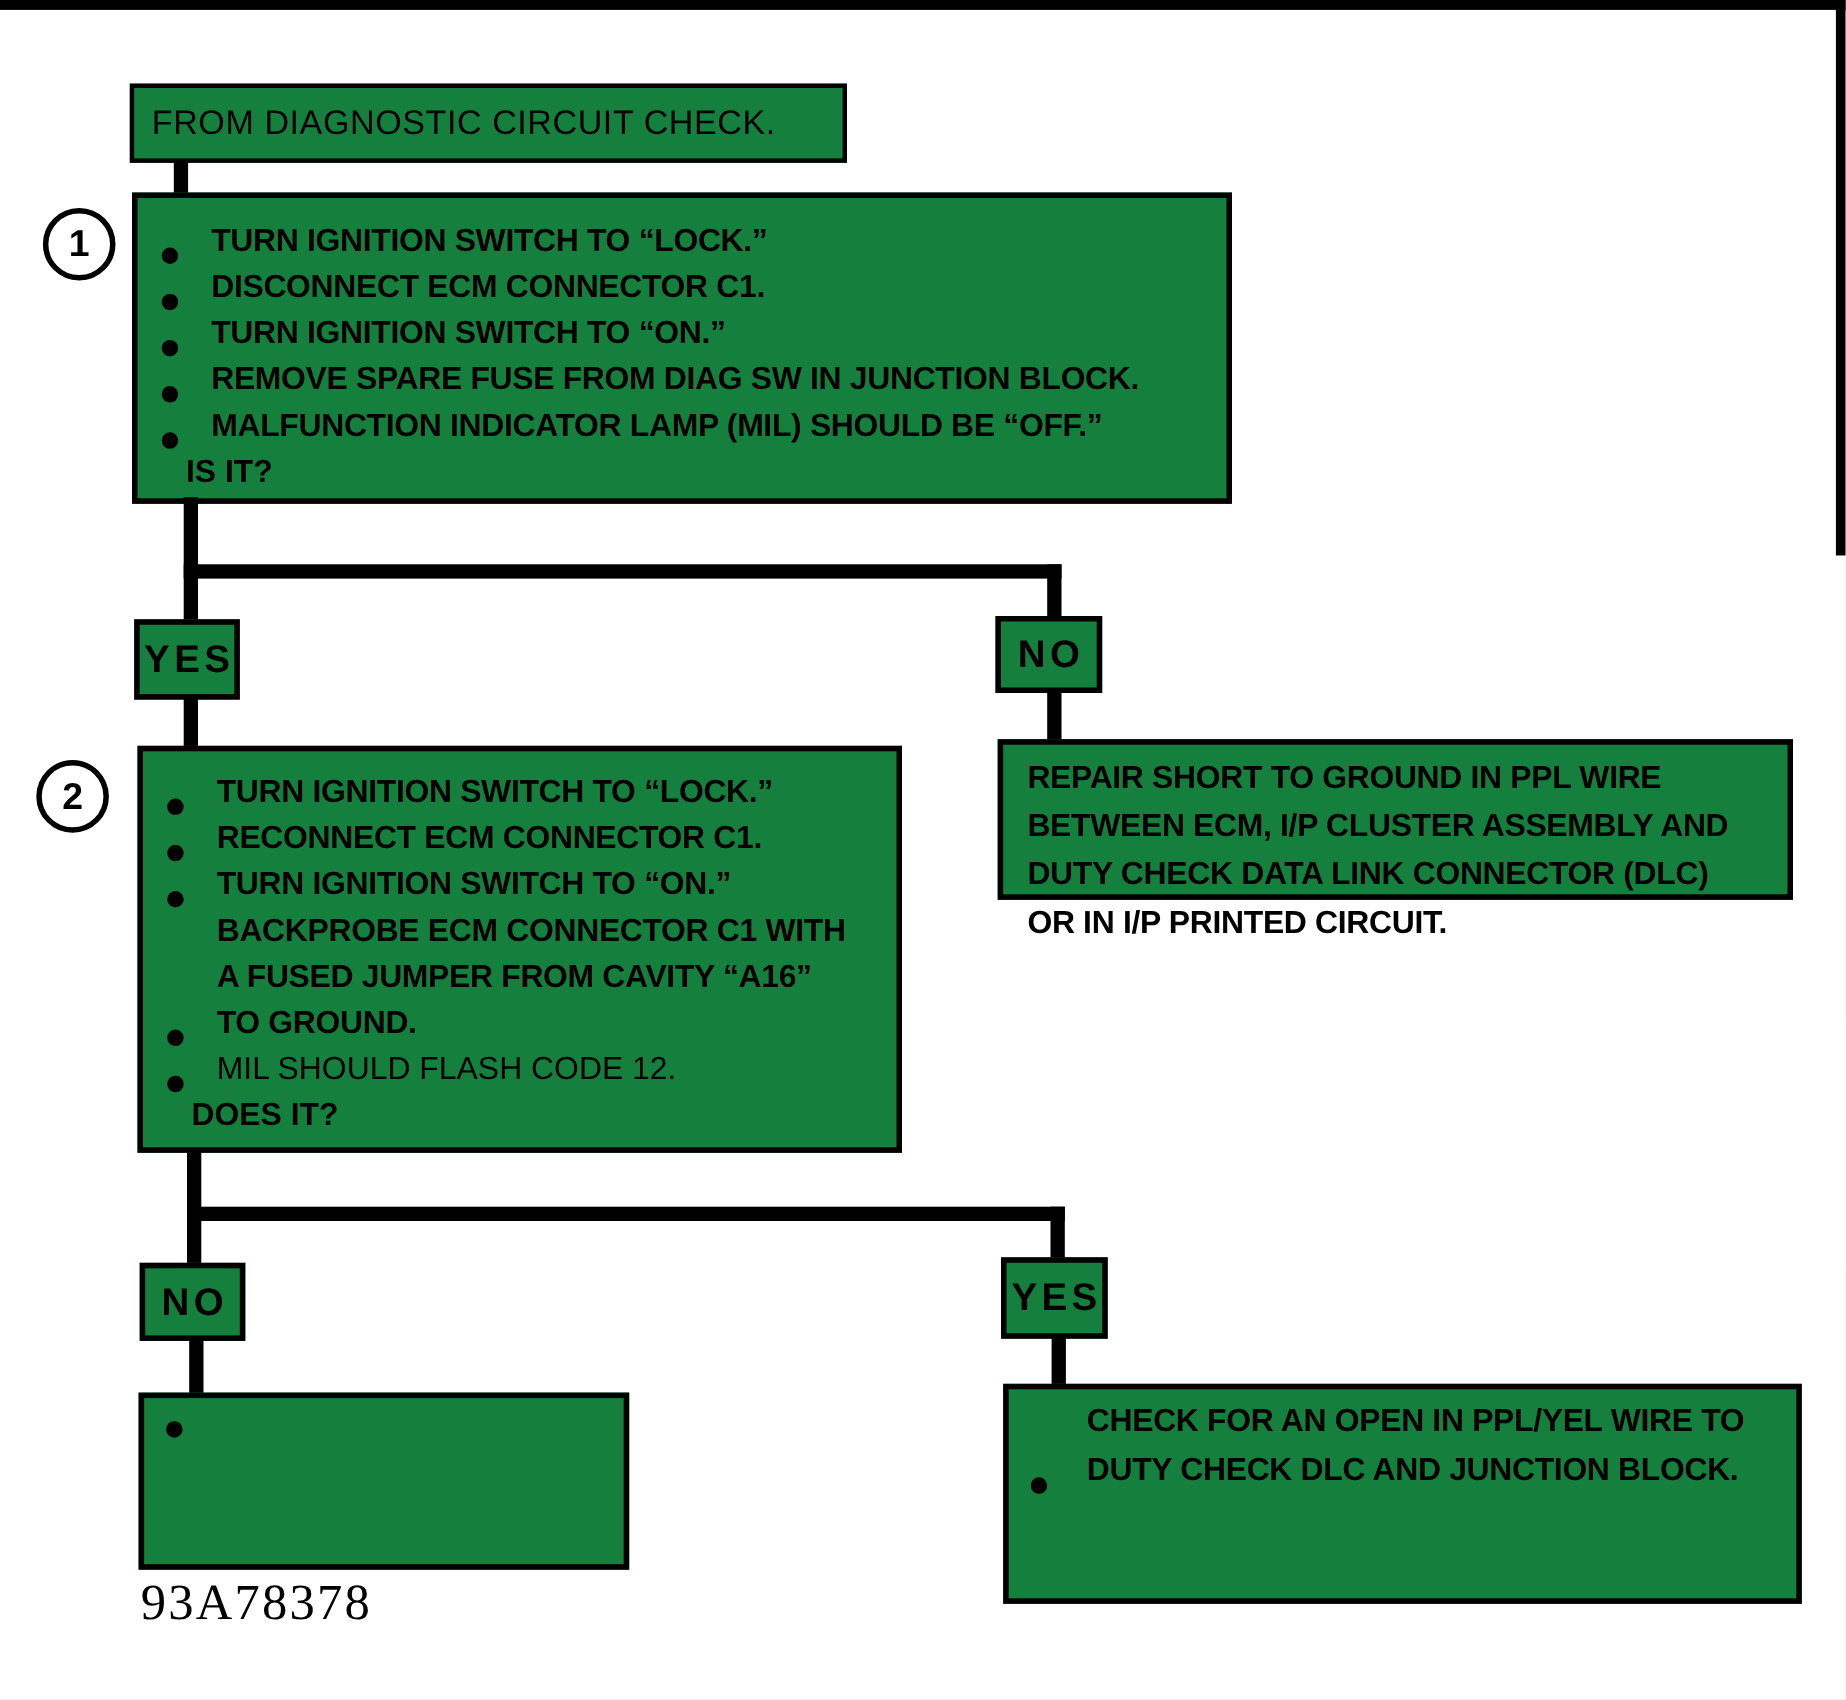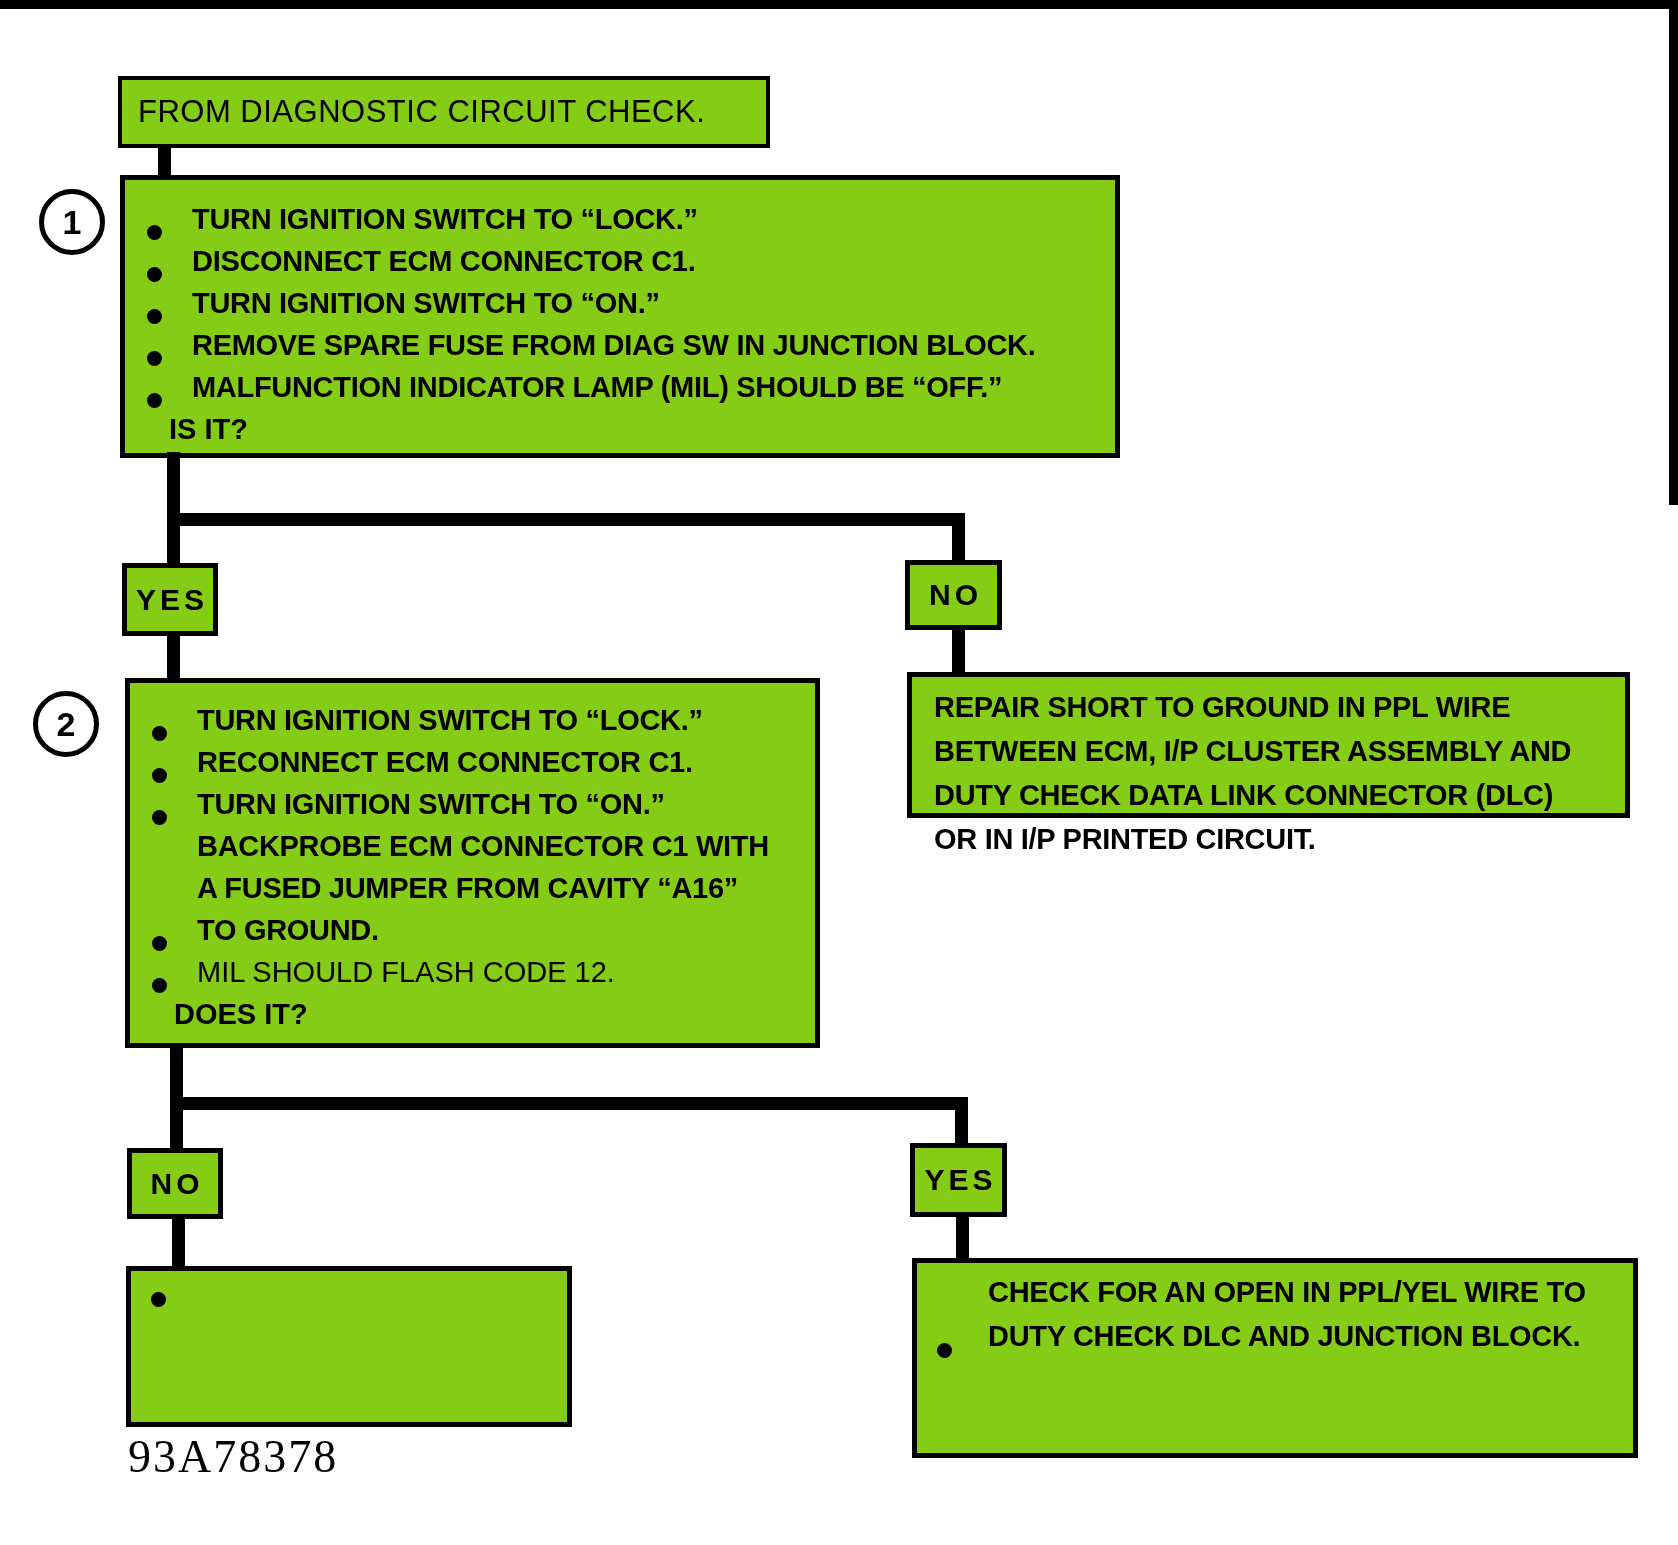--- a/index.html
+++ b/index.html
@@ -7,28 +7,28 @@
     position:relative;
     width:1678px;height:1545px;
     background:#ffffff;
     font-family:"Liberation Sans", sans-serif;
     color:#000;
     overflow:hidden;
   }
   .box{
     position:absolute;
     border:5px solid #000;
-    background:#84cc16;
+    background:#15803d;
     box-sizing:border-box;
   }
   .thinbox{border-width:4px;}
   .line{position:absolute;background:#000;}
   .labelbox{
     display:flex;align-items:center;justify-content:center;
-    font-weight:700;font-size:30px;letter-spacing:4px;
+    font-weight:700;font-size:35px;letter-spacing:4px;
     text-indent:4px;
   }
   .stepcircle{
     position:absolute;width:66px;height:66px;box-sizing:border-box;
     border:5px solid #000;border-radius:50%;background:#fff;
     display:flex;align-items:center;justify-content:center;
     font-weight:700;font-size:34px;
   }
   .bullets{position:absolute;left:0;right:0;top:0;}
   .row{display:flex;align-items:flex-end;padding-left:22px;}

